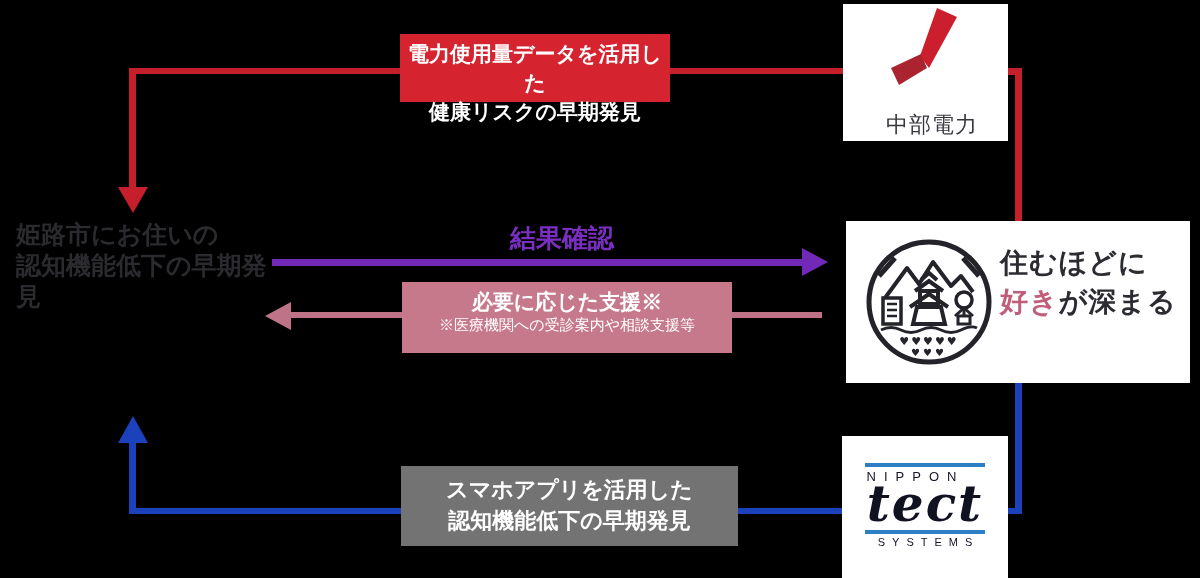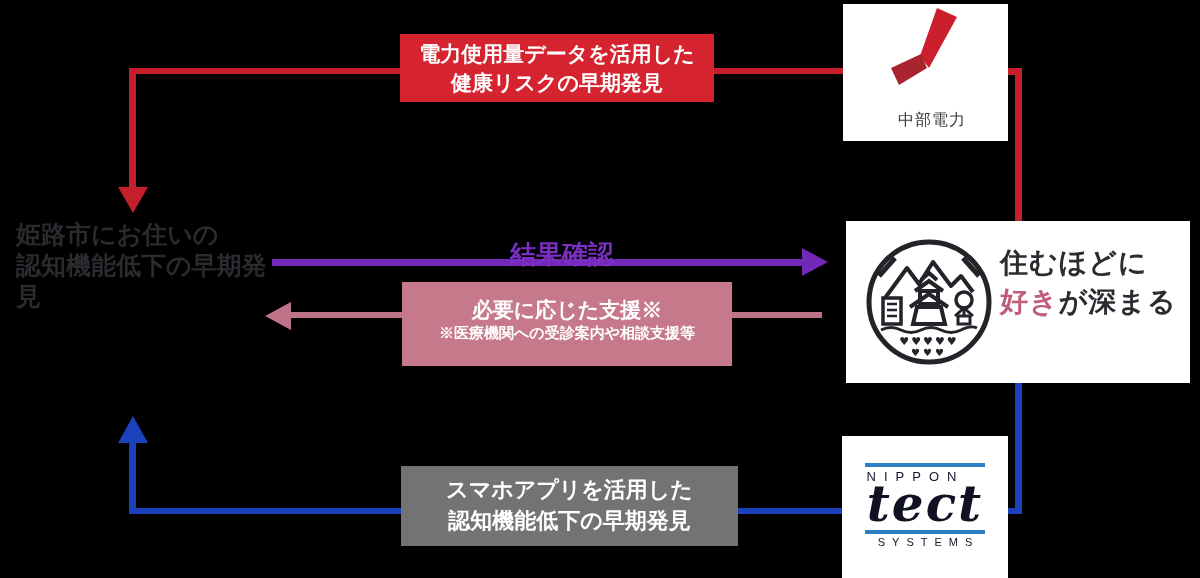--- a/index.html
+++ b/index.html
@@ -14,51 +14,51 @@
   
   .red-h-left{left:129px;top:68px;width:714px;height:6px;background:#c51f2b;}
   .red-v-left{left:129px;top:68px;width:7px;height:121px;background:#c51f2b;}
   .red-arrow-down{left:118px;top:187px;border-left:15px solid transparent;border-right:15px solid transparent;border-top:26px solid #c51f2b;}
   .red-h-right{left:1008px;top:68px;width:14px;height:7px;background:#c51f2b;}
   .red-v-right{left:1015px;top:68px;width:7px;height:153px;background:#c51f2b;}
 
   
   .purple-h{left:272px;top:259px;width:530px;height:7px;background:#7229b8;}
   .purple-arrow-right{left:802px;top:248px;border-top:14px solid transparent;border-bottom:14px solid transparent;border-left:26px solid #7229b8;}
-  .purple-label{left:462px;top:224px;width:200px;text-align:center;color:#7b2fc2;font-size:26px;font-weight:700;line-height:28px;z-index:2;margin-top:16px;}
+  .purple-label{left:462px;top:224px;width:200px;text-align:center;color:#7b2fc2;font-size:26px;font-weight:700;line-height:28px;z-index:2;}
 
   
   .pink-h{left:291px;top:312px;width:531px;height:6px;background:#bf7389;}
   .pink-arrow-left{left:265px;top:302px;border-top:14px solid transparent;border-bottom:14px solid transparent;border-right:26px solid #bf7389;}
 
   
   .blue-h-left{left:132px;top:508px;width:710px;height:6px;background:#1c41bd;}
   .blue-v-left{left:129px;top:443px;width:7px;height:71px;background:#1c41bd;}
   .blue-arrow-up{left:118px;top:416px;border-left:15px solid transparent;border-right:15px solid transparent;border-bottom:27px solid #1c41bd;}
   .blue-v-right{left:1015px;top:383px;width:7px;height:131px;background:#1c41bd;}
   .blue-h-right{left:1008px;top:508px;width:14px;height:6px;background:#1c41bd;}
 
   
   .labelbox{position:absolute;z-index:2;color:#ffffff;text-align:center;}
-  .box-power{left:400px;top:34px;width:314px;height:68px;background:#d5232f;padding-top:5px;box-sizing:border-box;}
+  .box-power{left:400px;top:34px;width:270px;height:68px;background:#d5232f;padding-top:5px;box-sizing:border-box;}
   .box-power .l{font-size:21px;font-weight:700;line-height:29px;}
-  .box-support{left:402px;top:282px;width:330px;height:84px;background:#c7798c;padding-top:14px;box-sizing:border-box;}
+  .box-support{left:402px;top:282px;width:330px;height:71px;background:#c7798c;padding-top:6px;box-sizing:border-box;}
   .box-support .l1{font-size:21px;font-weight:700;line-height:27px;}
-  .box-support .l2{font-size:15px;font-weight:700;line-height:20px;}
+  .box-support .l2{font-size:15px;font-weight:400;line-height:20px;}
   .box-app{left:401px;top:466px;width:337px;height:80px;background:#737373;padding-top:8px;box-sizing:border-box;}
   .box-app .l{font-size:22px;font-weight:700;line-height:31px;}
 
   
   .participant{left:16px;top:219px;width:252px;text-align:left;color:#2a2a2f;font-size:25px;font-weight:700;line-height:31px;z-index:2;}
 
   
   .card{position:absolute;background:#ffffff;z-index:2;}
   .card-chubu{left:843px;top:4px;width:165px;height:137px;}
   .chubu-mark{position:absolute;left:38px;top:2px;}
-  .chubu-name{position:absolute;left:0;top:106px;width:178px;text-align:center;color:#36363d;font-size:16px;font-weight:500;letter-spacing:1px;}
+  .chubu-name{position:absolute;left:0;top:106px;width:178px;text-align:center;color:#36363d;font-size:22px;font-weight:500;letter-spacing:1px;}
   .card-himeji{left:846px;top:221px;width:344px;height:162px;}
   .himeji-emblem{position:absolute;left:17px;top:15px;}
   .himeji-tagline{position:absolute;left:154px;top:22px;font-size:28px;font-weight:700;line-height:39px;color:#2b2b31;letter-spacing:1px;}
   .rose{color:#c05e7a;}
   .card-tect{left:842px;top:436px;width:166px;height:142px;}
   .tect-rule{position:absolute;left:23px;width:120px;height:4px;background:#2e7ec5;}
   .tect-rule-top{top:27px;}
   .tect-rule-bottom{top:94px;}
   .tect-top{position:absolute;left:0;top:33px;width:139px;text-align:center;color:#14142a;font-size:13px;font-weight:500;letter-spacing:8px;text-indent:8px;}
   .tect-main{position:absolute;left:0;top:38px;width:166px;text-align:center;color:#101222;font-size:50px;font-weight:600;font-family:"DejaVu Serif",serif;letter-spacing:2px;font-style:italic;}

